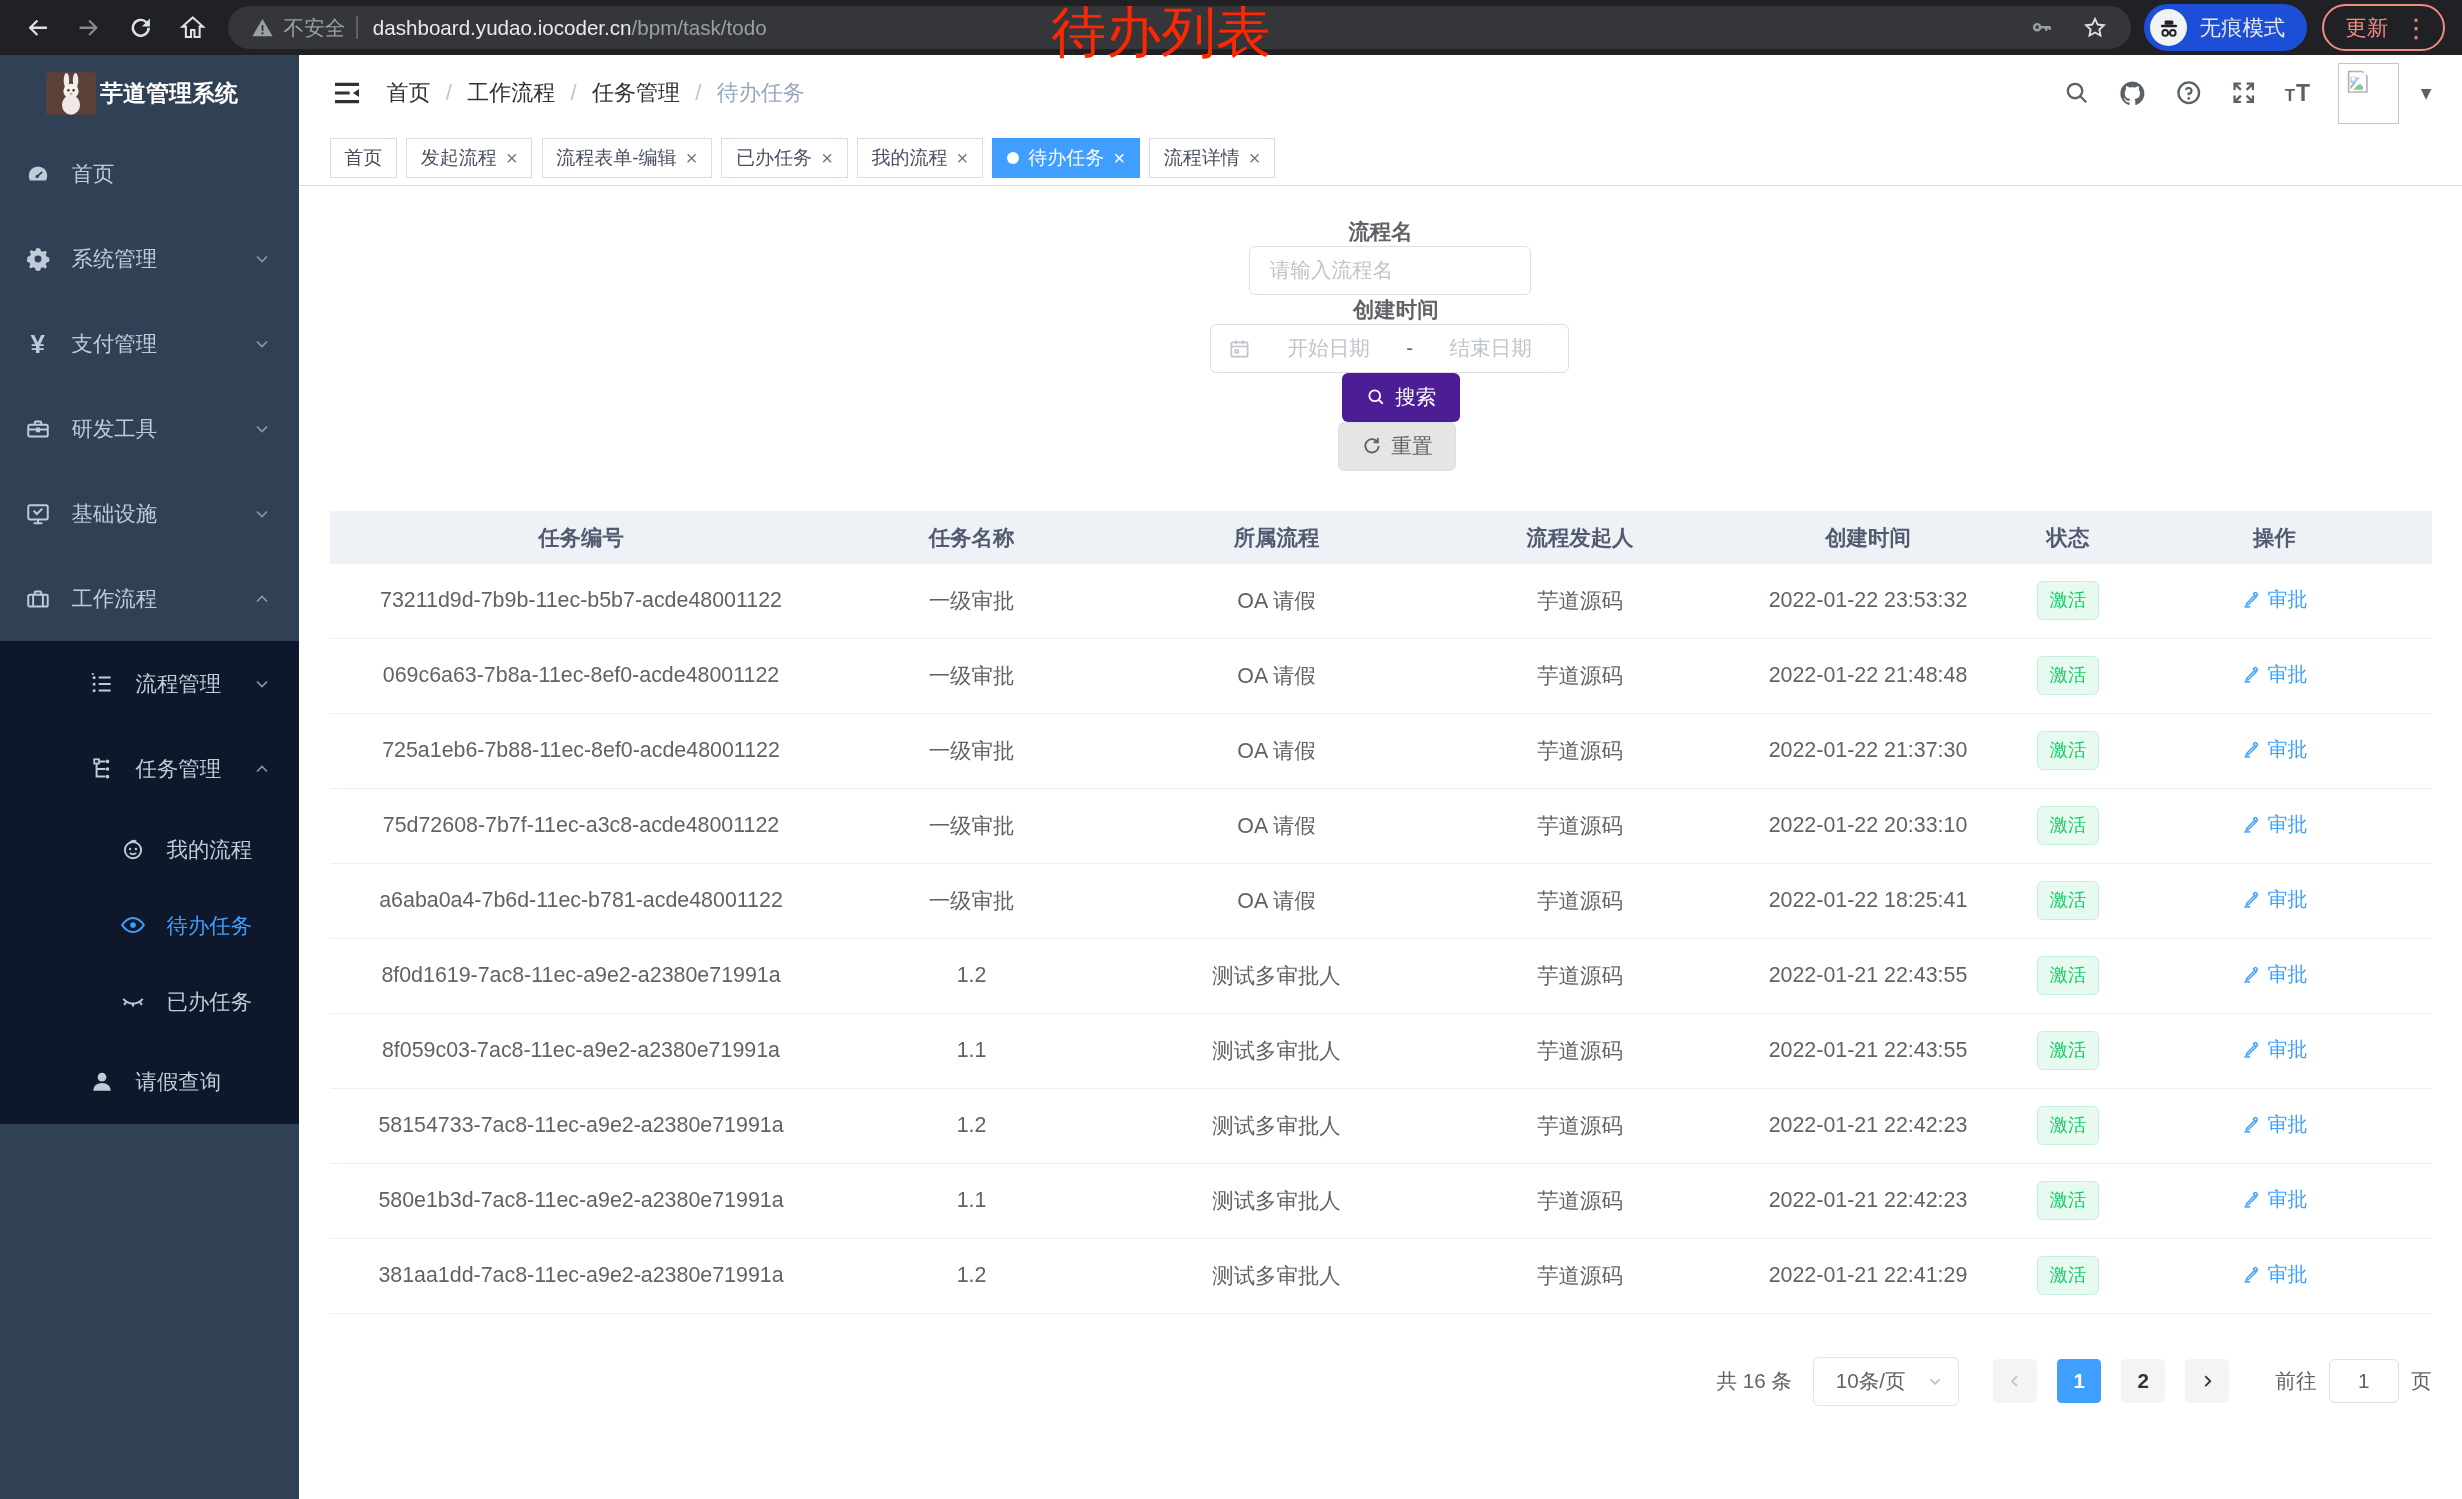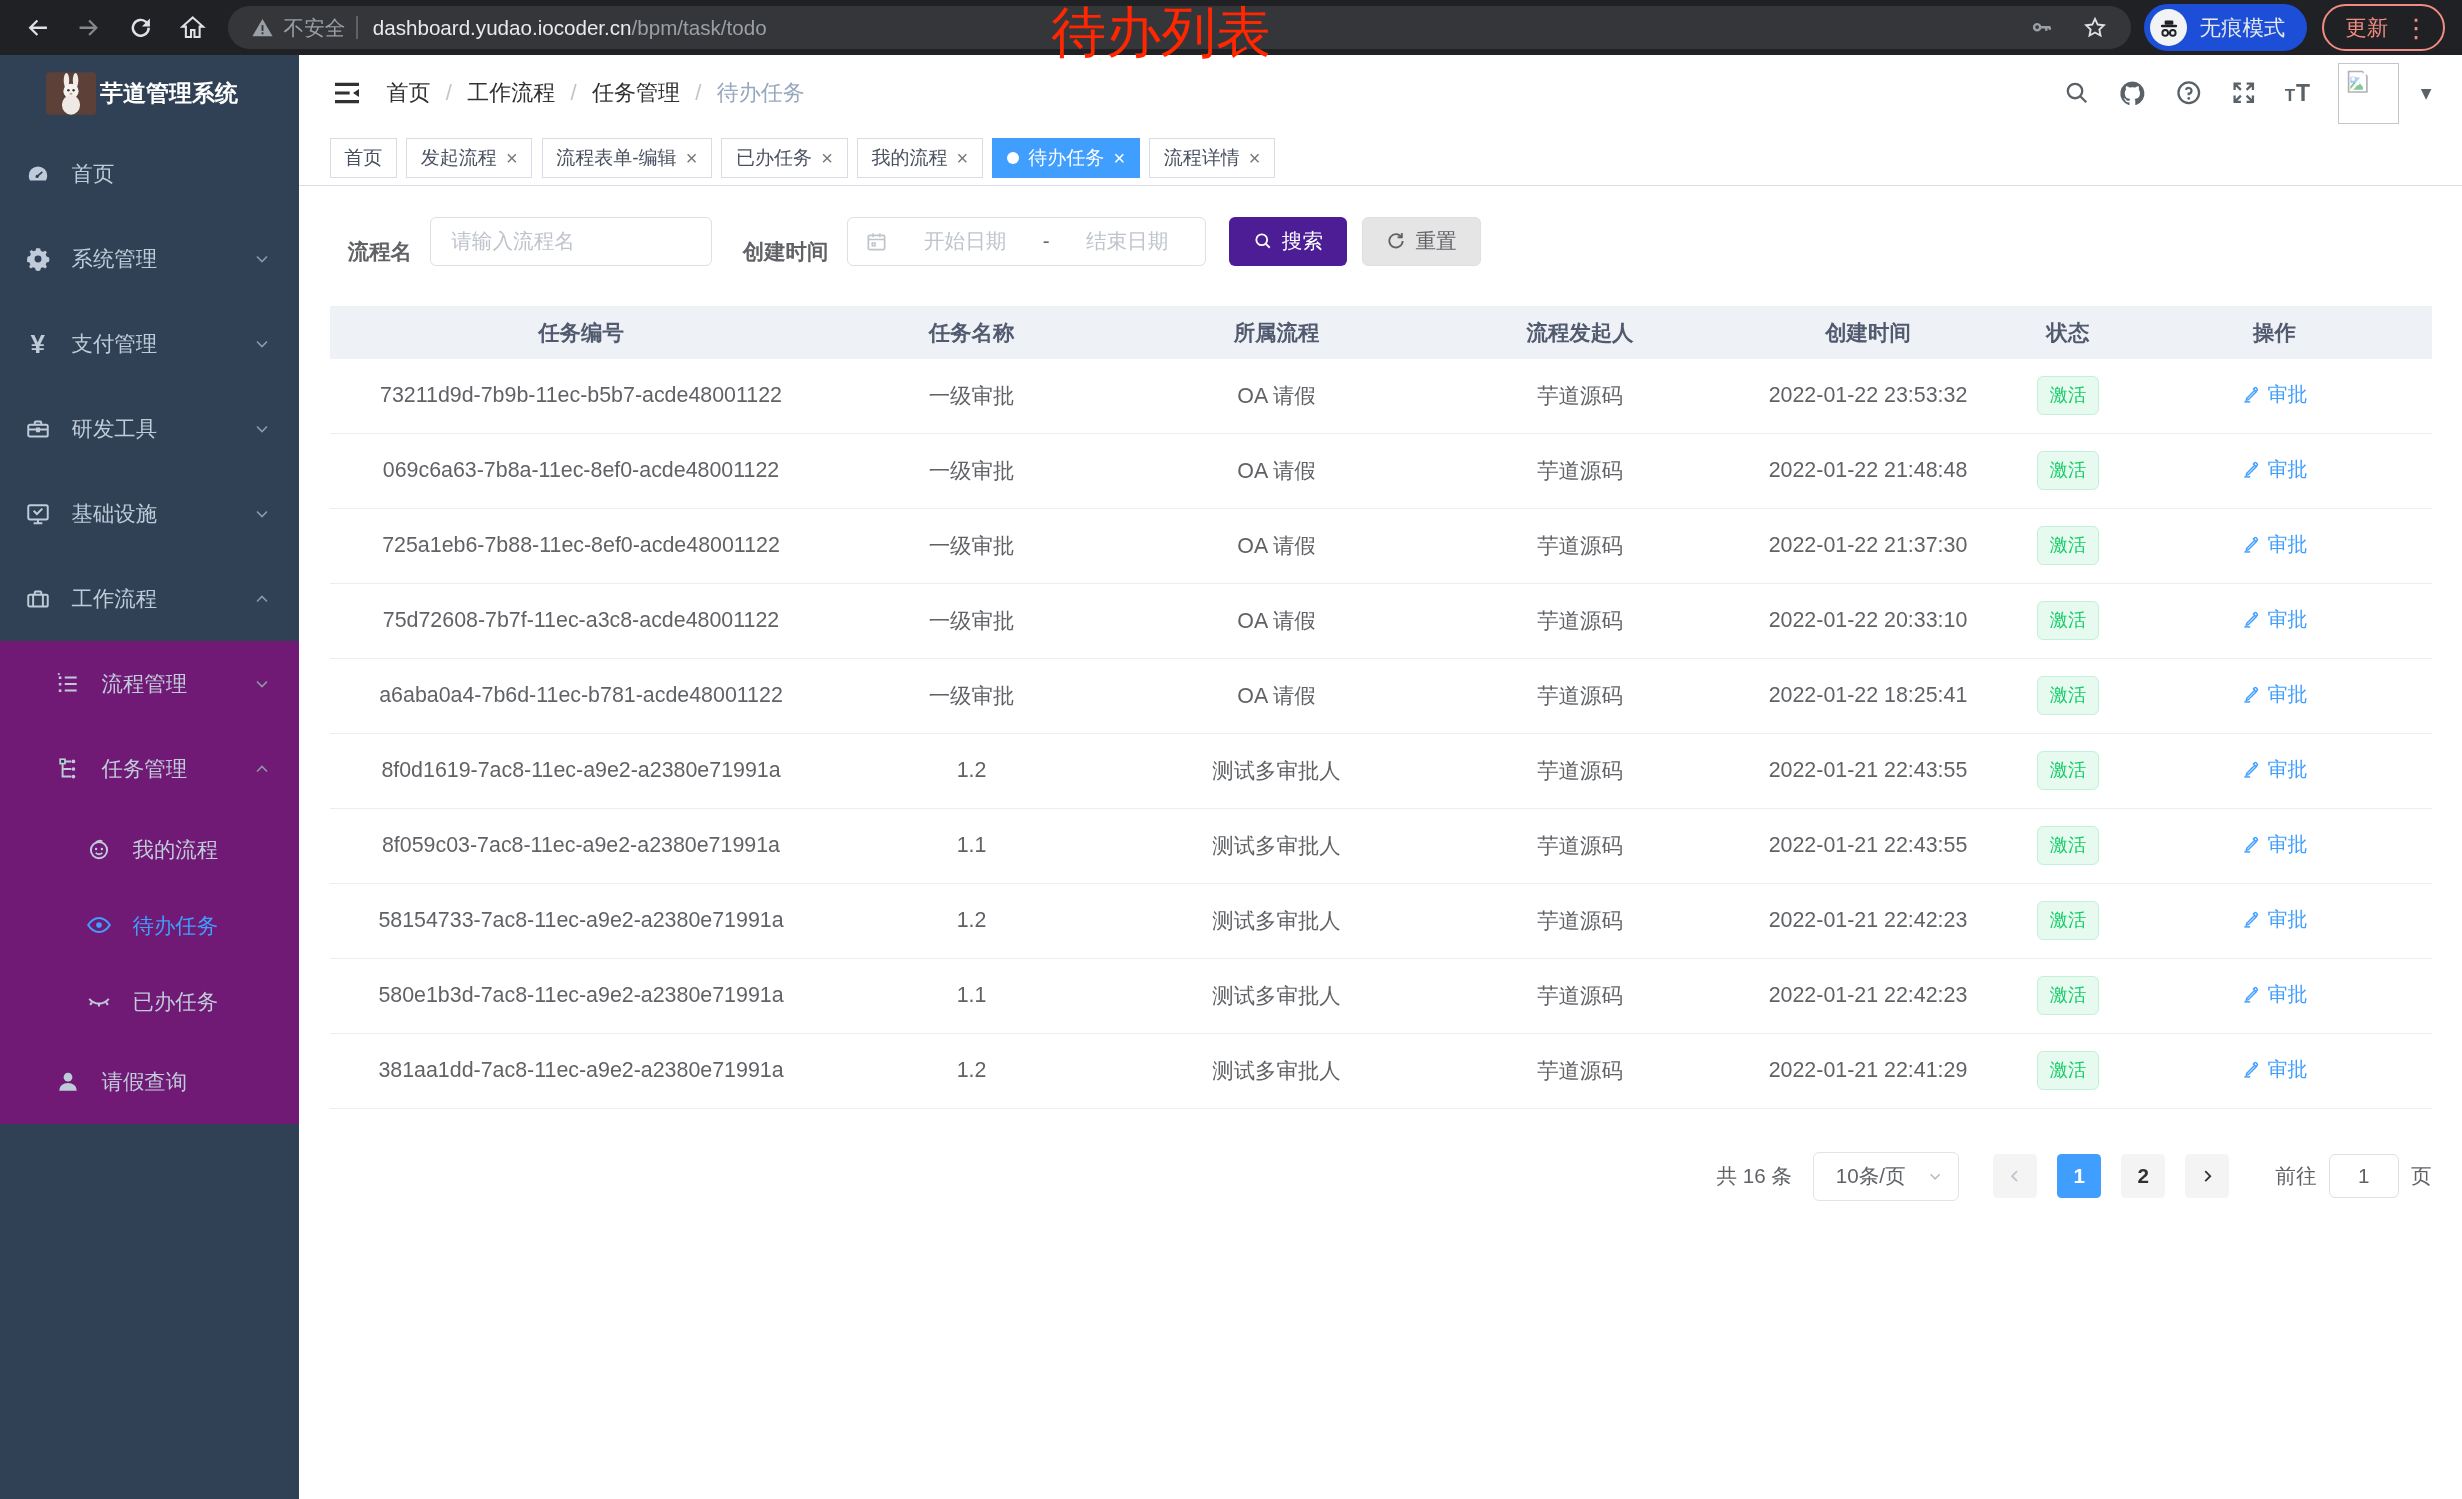--- a/index.html
+++ b/index.html
@@ -26,21 +26,21 @@
   .annotation { position: absolute; left: 1051px; top: 5px; font-size: 55px; line-height: 1; color: #ff2600; z-index: 50; font-weight: 500; letter-spacing: 0px; }
 
   
   .app { display: flex; height: 1445px; }
   .sidebar { width: 299px; background: #304156; flex-shrink: 0; color: #bfcbd9; overflow: hidden; }
   .logo-row { height: 76px; display: flex; align-items: center; padding-left: 46px; gap: 4px; }
   .logo-title { color: #fff; font-weight: bold; font-size: 23px; white-space: nowrap; }
   .menu-item { height: 85px; display: flex; align-items: center; padding-left: 24px; font-size: 21.4px; position: relative; cursor: pointer; white-space: nowrap; }
   .menu-item .mi-icon { width: 27.5px; height: 27.5px; margin-right: 20px; display: flex; align-items: center; justify-content: center; flex-shrink: 0; font-size: 26px; line-height: 1; }
   .menu-item .chev { position: absolute; right: 27.5px; color: #8b99a8; }
-  .submenu { background: #701a75; }
+  .submenu { background: #0f172a; padding-left: 34px; }
   .menu-item.l2 { padding-left: 54px; }
   .menu-item.l3 { height: 76px; padding-left: 85px; }
   .menu-item.active { color: #409eff; }
 
   .main { flex: 1; display: flex; flex-direction: column; min-width: 0; background: #fff; }
 
   
   .app-header { height: 76px; display: flex; align-items: center; padding: 0 30.5px; background: #fff; }
   .hamburger { width: 34px; height: 34px; margin-right: 23px; color: #303133; display: flex; align-items: center; justify-content: center; cursor: pointer; }
   .breadcrumb { display: flex; align-items: center; font-size: 22px; color: #303133; gap: 15.3px; }
@@ -56,21 +56,21 @@
   
   .tabs-bar { height: 55px; border-bottom: 1.5px solid #d8dce5; display: flex; align-items: center; padding: 0 30.5px; gap: 9.2px; background: #fff; }
   .tab { height: 40px; border: 1.5px solid #d8dce5; background: #fff; display: flex; align-items: center; padding: 0 13.7px; font-size: 19px; color: #495060; gap: 9.2px; cursor: pointer; white-space: nowrap; }
   .tab .x { font-size: 20px; color: #74787e; line-height: 1; }
   .tab.active { background: #409eff; border-color: #409eff; color: #fff; }
   .tab.active .x { color: #fff; }
   .tab .dot { width: 12.2px; height: 12.2px; border-radius: 50%; background: #fff; }
 
   
   .content { padding: 0 30.5px; flex: 1; }
-  .filters { margin-top: 30.5px; display: flex; align-items: flex-end; padding-left: 18.3px; }
+  .filters { margin-top: 30.5px; display: flex; align-items: center; padding-left: 18.3px; flex-direction: column; }
   .f-label { font-size: 21.4px; font-weight: bold; color: #606266; margin-right: 18.3px; }
   .f-input { width: 282px; height: 49px; border: 1.5px solid #dcdfe6; border-radius: 6.1px; font-size: 20.6px; color: #606266; padding: 0 20px; outline: none; background: #fff; }
   .f-input::placeholder { color: #bfc4cc; }
   .date-input { width: 359px; height: 49px; border: 1.5px solid #dcdfe6; border-radius: 6.1px; display: flex; align-items: center; padding: 0 17px; gap: 17px; font-size: 20.6px; color: #bfc4cc; background: #fff; }
   .date-input .sep { color: #606266; }
   .date-ph { flex: 1; text-align: center; }
   .btn { height: 49px; border-radius: 6.1px; display: inline-flex; align-items: center; gap: 9.2px; padding: 0 23px; font-size: 20.6px; cursor: pointer; border: 1.5px solid transparent; }
   .btn-search { background: #4c1d95; color: #fff; margin-left: 23px; }
   .btn-reset { background: #e5e5e5; color: #606266; border-color: #dcdfe6; margin-left: 15.3px; }
 

